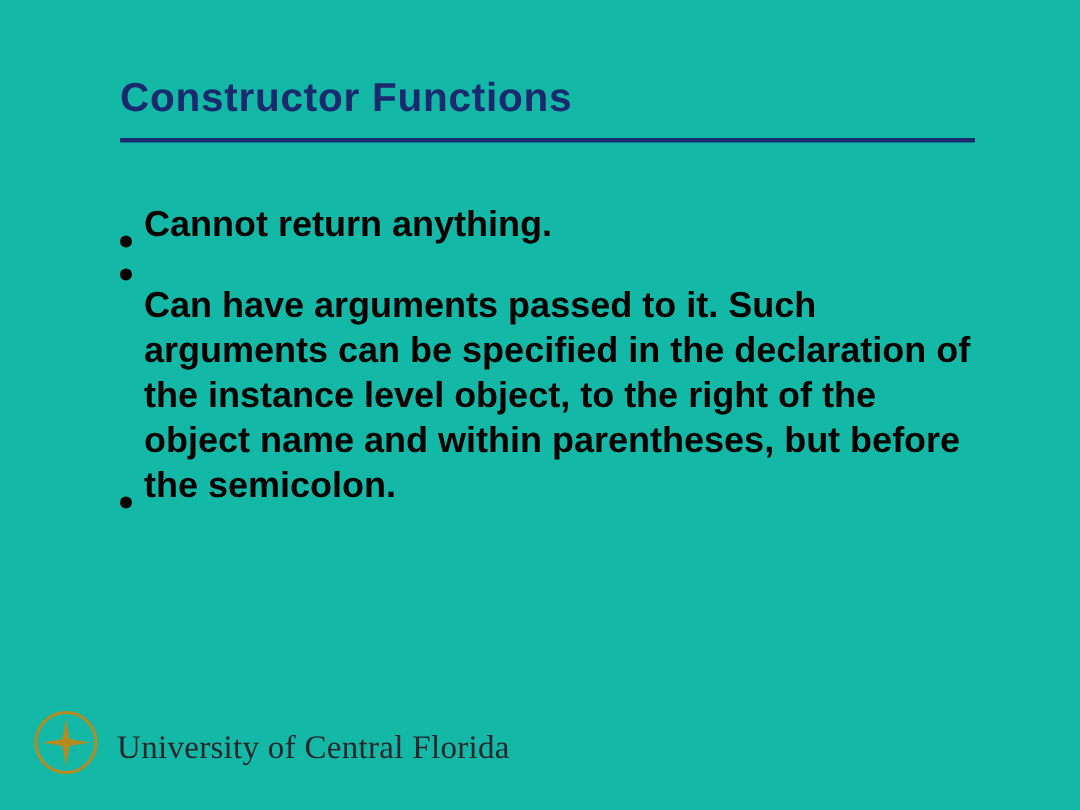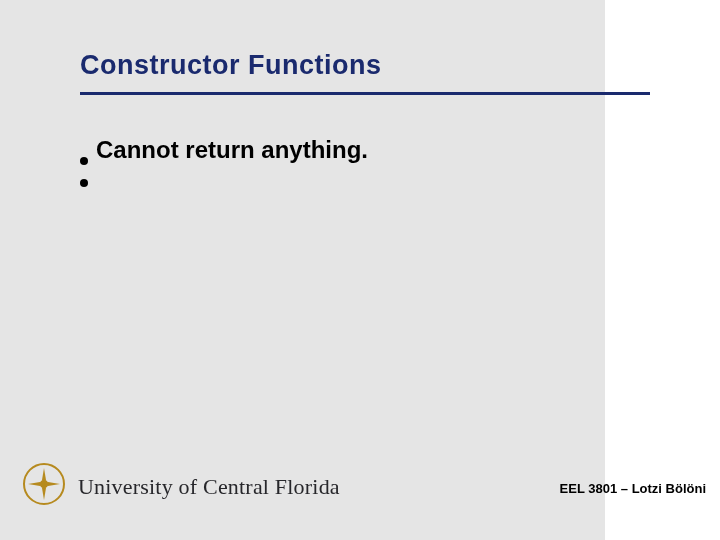--- a/index.html
+++ b/index.html
@@ -4,24 +4,24 @@
 <style>
   * { margin: 0; padding: 0; box-sizing: border-box; }
   html, body { width: 720px; height: 540px; }
   body {
     background: #ffffff;
     font-family: Arial, Helvetica, sans-serif;
     position: relative;
     overflow: hidden;
   }
   .slide {
-    width: 605px;
+    width: 720px;
     height: 540px;
     position: relative;
-    background: #e5e5e5;
+    background: #14b8a6;
   }
   .title {
     position: absolute;
     left: 80px;
     top: 50px;
     font-family: "Arial Black", Arial, sans-serif;
     font-weight: 900;
     font-size: 27px;
     color: #1a2a6e;
     letter-spacing: 0.5px;
@@ -57,21 +57,21 @@
   }
   .bullet-text {
     font-family: Arial, Helvetica, sans-serif;
     font-weight: 700;
     font-size: 24px;
     color: #000;
   }
   .footer {
     position: absolute;
     left: 0;
-    bottom: 16px;
+    bottom: 5px;
     width: 720px;
     height: 72px;
     display: flex;
     align-items: center;
     padding-left: 15px;
   }
   .logo {
     position: absolute;
     left: 22px;
     bottom: 18px;
@@ -107,36 +107,39 @@
   <div class="underline"></div>
 
   <div class="content">
     <div class="bullet-item">
       <div class="bullet-dot"></div>
       <div class="bullet-text">Cannot return anything.</div>
     </div>
     <div class="bullet-item">
       <div class="bullet-dot"></div>
     </div>
+    <div class="bullet-item">
+      <div class="bullet-dot"></div>
+      <div class="bullet-text">Can have arguments passed to it.  Such arguments can be specified in the declaration of the instance level object, to the right of the object name and within parentheses, but before the semicolon.</div>
+    </div>
   </div>
 
   <div class="footer">
     <div class="logo">
       <svg viewBox="0 0 44 44">
         <circle cx="22" cy="22" r="20" fill="none" stroke="#b68a1f" stroke-width="2"></circle>
         <g fill="#b68a1f">
           <circle cx="22" cy="22" r="4"></circle>
           <path d="M22 6 L24 18 L22 22 L20 18 Z"></path>
           <path d="M22 38 L24 26 L22 22 L20 26 Z"></path>
           <path d="M6 22 L18 24 L22 22 L18 20 Z"></path>
           <path d="M38 22 L26 24 L22 22 L26 20 Z"></path>
           <path d="M11 11 L19 19 L22 22 L18 18 Z" transform="rotate(0 22 22)"></path>
           <path d="M33 11 L25 19 L22 22 L26 18 Z"></path>
           <path d="M11 33 L19 25 L22 22 L18 26 Z"></path>
           <path d="M33 33 L25 25 L22 22 L26 26 Z"></path>
         </g>
       </svg>
     </div>
     <div class="univ">University of Central Florida</div>
-    <div class="course">EEL 3801 – Lotzi Bölöni</div>
   </div>
 
 </div>
 
 </body></html>

